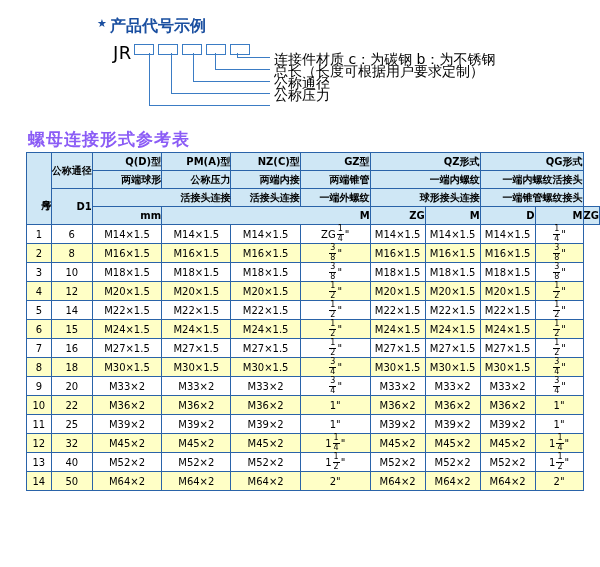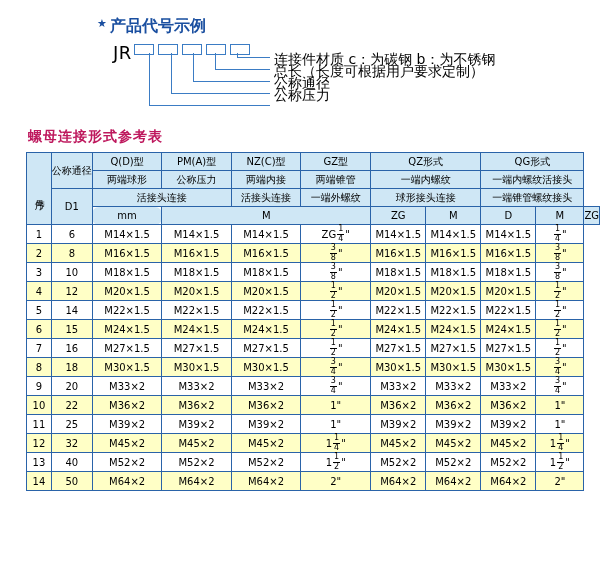--- a/index.html
+++ b/index.html
@@ -37,36 +37,36 @@
   .lh{height:1px;}
 
   .lbl{
     position:absolute;font-size:14px;color:#000;white-space:nowrap;
   }
 
   
   .sec-title{
     position:absolute;left:28px;top:128px;
     font-family:"DejaVu Sans","Liberation Sans",sans-serif;
-    font-weight:bold;font-size:14px;color:#be185d;
+    font-weight:bold;font-size:17px;color:#8b5cf6;
     letter-spacing:1px;
   }
 
   
   .tbl-wrap{position:absolute;left:26px;top:152px;}
   table{border-collapse:collapse;table-layout:fixed;}
   td,th{
     border:1px solid #2a63a8;
     text-align:center;vertical-align:middle;
     font-size:10px;
     padding:0;
     color:#000;
   }
-  thead td{background:#cfe7f5;font-weight:normal;height:17px;}
-  .hdr-blue{background:#cfe7f5;border-radius:7px;}
+  thead td{background:#cfe7f5;font-weight:bold;height:17px;text-align:right;}
+  .hdr-blue{background:#cfe7f5;}
   .row-white td{background:#ffffff;height:18px;}
   .row-yellow td{background:#ffffc6;height:18px;}
   .seq{width:26px;}
   .dn{width:44px;}
   .c3{width:72px;}
   .c4{width:72px;}
   .c5{width:72px;}
   .c6{width:76px;}
   .c7{width:56px;}
   .c8{width:56px;}

